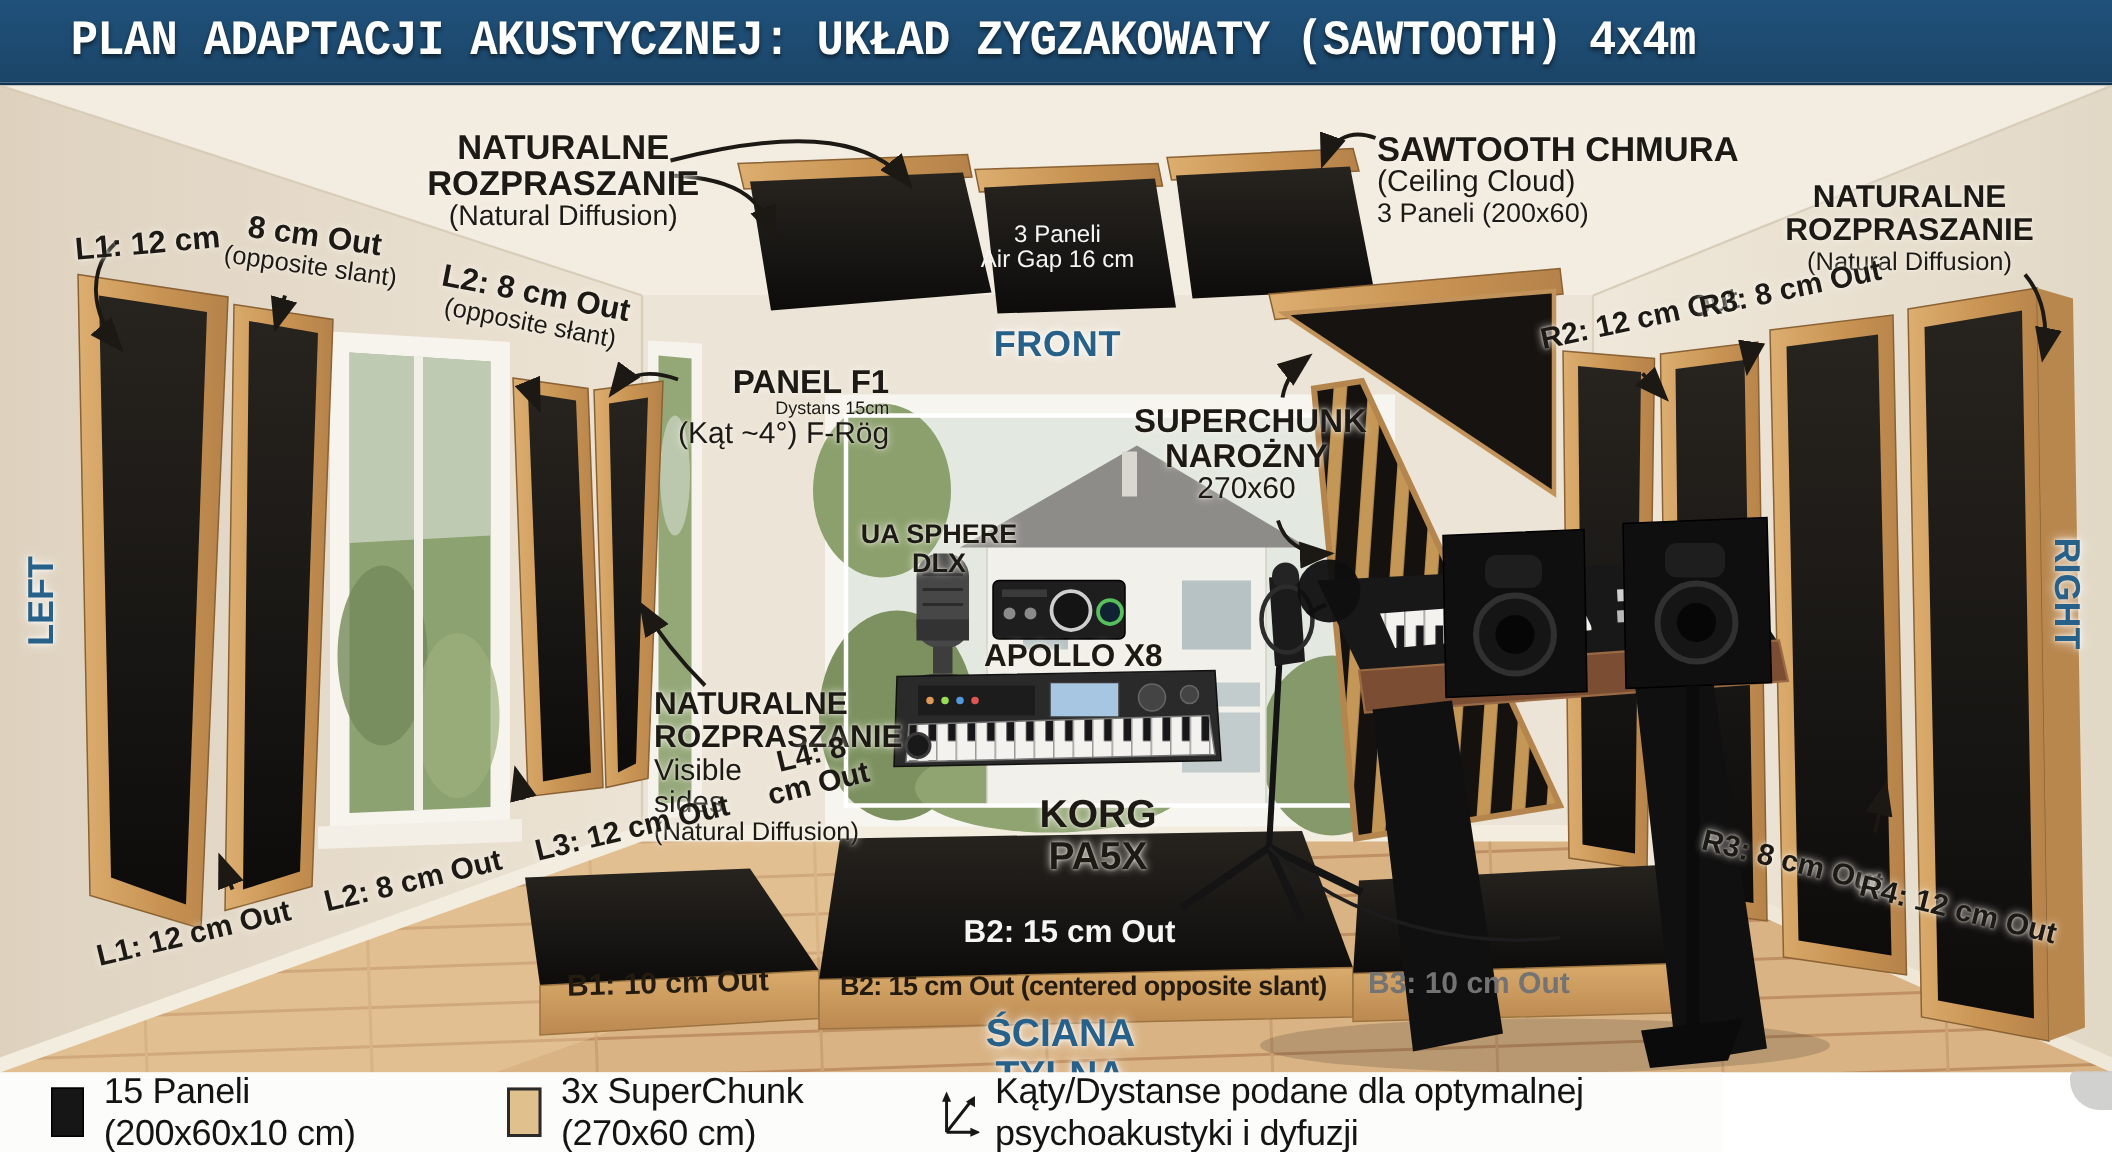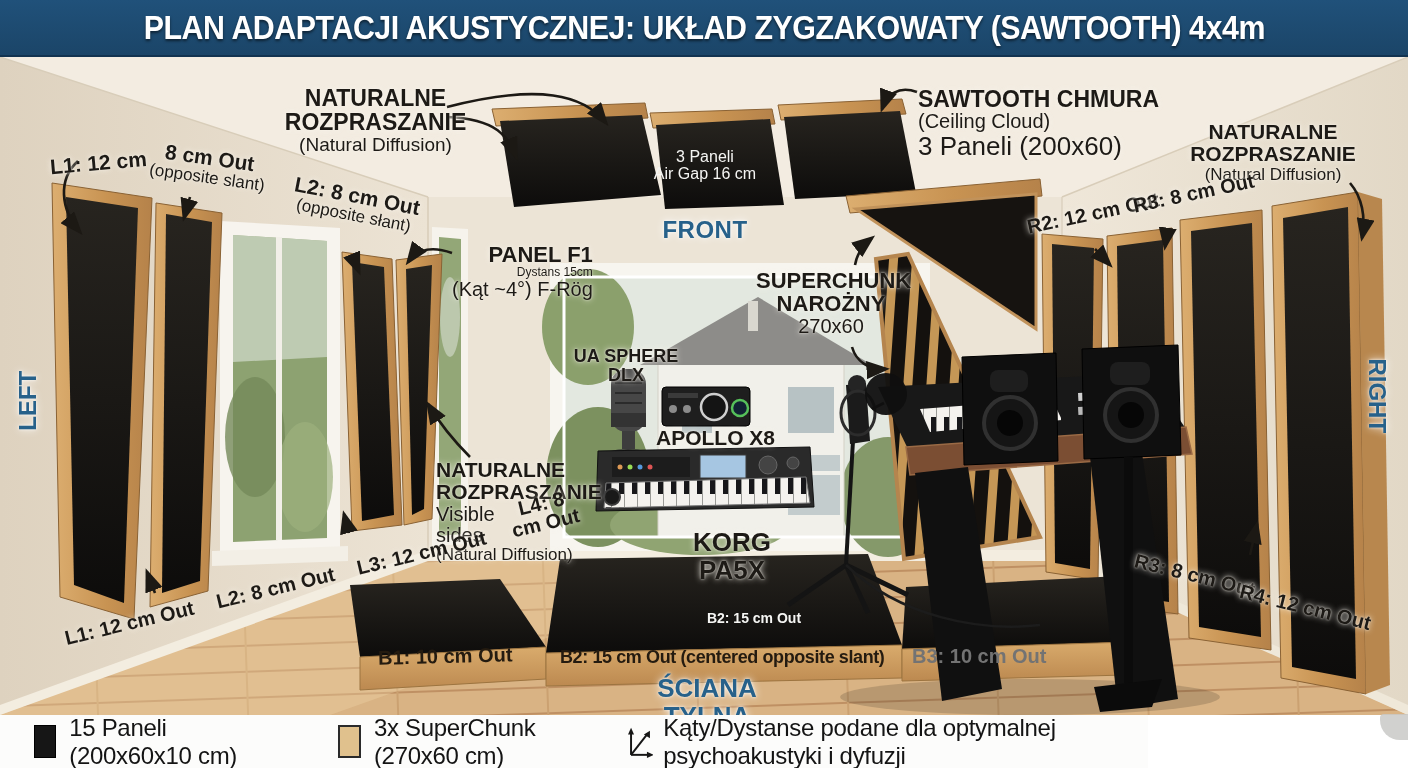--- a/index.html
+++ b/index.html
@@ -2,22 +2,22 @@
 <html><head>
 <meta charset="utf-8">
 <style>
   * { margin:0; padding:0; box-sizing:border-box; }
   html,body { width:1408px; height:768px; overflow:hidden; background:#fff;
               font-family:"Liberation Sans", sans-serif; }
   #stage { position:relative; width:1408px; height:768px; }
 
   
   #titlebar { position:absolute; left:0; top:0; width:1408px; height:57px;
-    background:linear-gradient(#20517a,#1b4568); display:flex; align-items:center; justify-content:center;
-    border-bottom:2px solid #123350; }
+    background:linear-gradient(#20517a,#1b4568); display:flex; align-items:center; 
+    border-bottom:2px solid #123350;font-family:Liberation Mono, monospace; }
   #titlebar .t { color:#ffffff; font-weight:bold; font-size:33px; letter-spacing:-0.5px; white-space:nowrap;
     transform:scaleX(.92); text-shadow:0 2px 3px rgba(0,0,0,.55); }
 
   
   #scene { position:absolute; left:0; top:57px; width:1408px; height:658px; background:#e9e0d1; overflow:hidden; }
   #scene svg.art { position:absolute; left:0; top:0; }
 
   .lbl { position:absolute; color:#1d1a16; font-weight:bold; line-height:1.06; white-space:nowrap;
          text-shadow:0 0 6px rgba(250,246,238,.9), 0 0 2px rgba(250,246,238,.8); }
   .lbl.center { text-align:center; white-space:normal; }
@@ -278,21 +278,21 @@
 
     <div class="lbl center" style="left:278px; top:29px; width:195px;">
       <span class="b" style="font-size:23px">NATURALNE</span>
       <span class="b" style="font-size:23px">ROZPRASZANIE</span>
       <span class="n" style="font-size:19px">(Natural Diffusion)</span>
     </div>
 
     <div class="lbl" style="left:918px; top:30px;">
       <span class="b" style="font-size:23px">SAWTOOTH CHMURA</span>
       <span class="n" style="font-size:20px">(Ceiling Cloud)</span>
-      <span class="n" style="font-size:26px">3 Paneli (200x60)</span>
+      <span class="n" style="font-size:18px">3 Paneli (200x60)</span>
     </div>
 
     <div class="lbl center" style="left:1188px; top:64px; width:170px;">
       <span class="b" style="font-size:21px">NATURALNE</span>
       <span class="b" style="font-size:21px">ROZPRASZANIE</span>
       <span class="n" style="font-size:17px">(Natural Diffusion)</span>
     </div>
 
     <div class="lbl center white" style="left:645px; top:92px; width:120px;">
       <span class="n" style="font-size:16px">3 Paneli</span>
@@ -342,21 +342,21 @@
       <span>L2: 8 cm Out</span>
       <span>L3: 12 cm Out</span>
       <span class="wrap">L4: 8 cm Out</span>
     </div>
 
     <div class="lbl" style="left:1026px; top:146px; font-size:20px; transform:rotate(-12deg);">R2: 12 cm Out</div>
     <div class="lbl" style="left:1132px; top:126px; font-size:20px; transform:rotate(-12deg);">R3: 8 cm Out</div>
     <div class="lbl" style="left:1133px; top:508px; font-size:20px; transform:rotate(14deg);">R3: 8 cm Out</div>
     <div class="lbl" style="left:1238px; top:540px; font-size:20px; transform:rotate(14deg);">R4: 12 cm Out</div>
 
-    <div class="lbl center white" style="left:638px; top:554px; width:150px; font-size:14px;margin-left:41px;">B2: 15 cm Out</div>
+    <div class="lbl center white" style="left:638px; top:554px; width:150px; font-size:21px;">B2: 15 cm Out</div>
     <div class="lbl" style="left:378px; top:589px; font-size:20px; color:#241b10; transform:rotate(-1.5deg); text-shadow:none;">B1: 10 cm Out</div>
     <div class="lbl" style="left:560px; top:591px; font-size:18px; letter-spacing:-0.4px; color:#241b10; text-shadow:none;">B2: 15 cm Out (centered opposite slant)</div>
     <div class="lbl" style="left:912px; top:589px; font-size:20px; color:#737373; text-shadow:none;">B3: 10 cm Out</div>
 
     <div class="lbl center blue" style="left:612px; top:618px; width:190px; font-size:26px;">ŚCIANA TYLNA</div>
     <div class="lbl center blue" style="left:-17px; top:331px; width:90px; font-size:24px; transform:rotate(-90deg);">LEFT</div>
     <div class="lbl center blue" style="left:1332px; top:326px; width:90px; font-size:24px; transform:rotate(90deg);">RIGHT</div>
   </div>
 
   <div id="legend">

